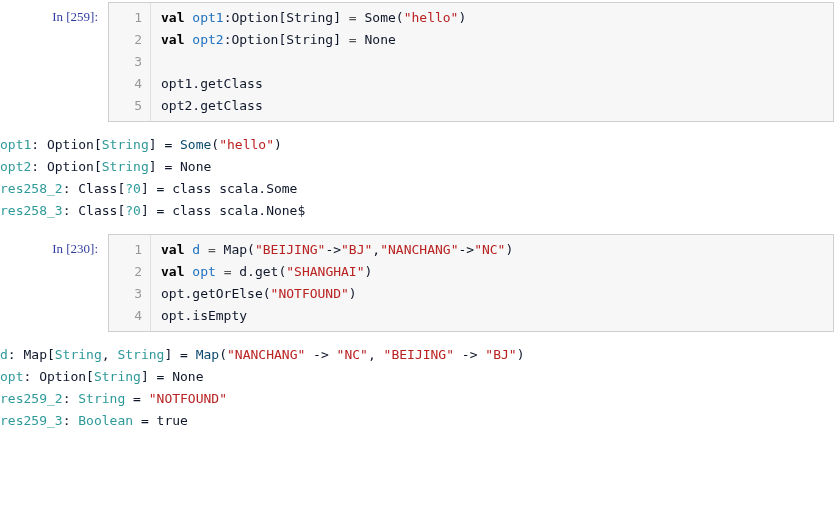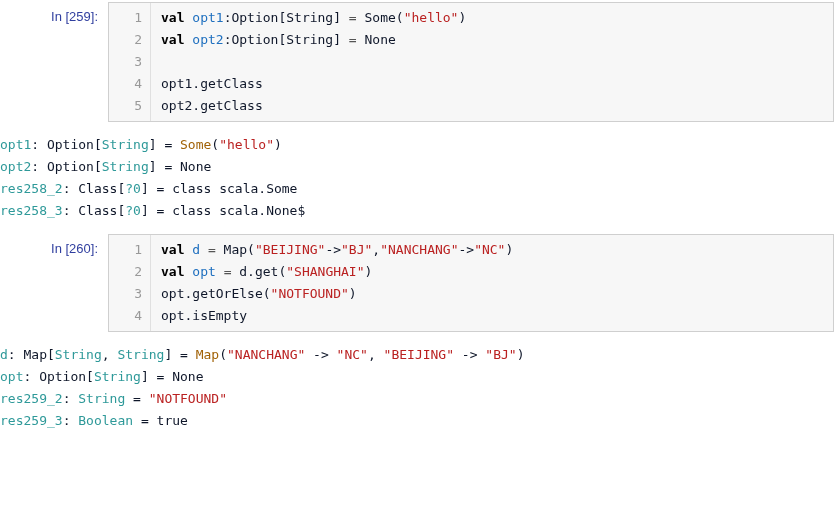--- a/index.html
+++ b/index.html
@@ -11,21 +11,21 @@
     background: #fff;
     color: #000;
     width: 840px;
   }
   .cell { display: flex; align-items: stretch; }
   .prompt {
     width: 108px;
     flex-shrink: 0;
     text-align: right;
     padding: 6px 10px 6px 4px;
-    font-family: Liberation Sans, sans-serif;
+    font-family: Liberation Serif, serif;
     font-size: 13px;
     line-height: 22px;
   }
   .prompt-in { color: #303F9F; }
   .prompt-out { color: #D84315; }
   .input-area {
     flex: 1;
     display: flex;
     border: 1px solid #cfcfcf;
     background: #f7f7f7;
@@ -53,21 +53,21 @@
     padding: 6px 10px 10px 0;
     line-height: 22px;
     white-space: pre;
   }
   
   .kw { color: #000000; font-weight: bold; }      
   .name1 { color: #1e6fbf; }
   .str { color: #ba2121; }                          
   .op { color: #555; }
   .out-id { color: #2e9999; }
-  .out-ctor { color: #a16207; }                     
+  .out-ctor { color: #0c4a6e; }                     
   .out-str { color: #ba2121; }
   .plain { color: #0f172a; }
 </style>
 </head>
 <body>
 
 <div id="root">
     <div class="cell">
       <div class="prompt prompt-in">In  [259]:</div>
       <div class="input-area">
@@ -78,21 +78,21 @@
           <div>4</div>
           <div>5</div>
         </div>
         <div class="code"><div><span class="kw">val</span><span class="plain"> </span><span class="name1">opt1</span><span class="plain">:Option[String] </span><span class="op">=</span><span class="plain"> Some(</span><span class="str">"hello"</span><span class="plain">)</span></div><div><span class="kw">val</span><span class="plain"> </span><span class="name1">opt2</span><span class="plain">:Option[String] </span><span class="op">=</span><span class="plain"> None</span></div><div>&nbsp;</div><div><span class="plain">opt1.getClass</span></div><div><span class="plain">opt2.getClass</span></div></div>
       </div>
     </div>
     <div class="cell">
       <div class="output-area"><div><span class="out-id">opt1</span><span class="plain">: Option[</span><span class="out-id">String</span><span class="plain">] = </span><span class="out-ctor">Some</span><span class="plain">(</span><span class="out-str">"hello"</span><span class="plain">)</span></div><div><span class="out-id">opt2</span><span class="plain">: Option[</span><span class="out-id">String</span><span class="plain">] = None</span></div><div><span class="out-id">res258_2</span><span class="plain">: Class[</span><span class="out-id">?0</span><span class="plain">] = class scala.Some</span></div><div><span class="out-id">res258_3</span><span class="plain">: Class[</span><span class="out-id">?0</span><span class="plain">] = class scala.None$</span></div></div>
     </div>
     <div class="cell">
-      <div class="prompt prompt-in">In  [260]:</div>
+      <div class="prompt prompt-in">In  [230]:</div>
       <div class="input-area">
         <div class="gutter">
           <div>1</div>
           <div>2</div>
           <div>3</div>
           <div>4</div>
         </div>
         <div class="code"><div><span class="kw">val</span><span class="plain"> </span><span class="name1">d</span><span class="plain"> </span><span class="op">=</span><span class="plain"> Map(</span><span class="str">"BEIJING"</span><span class="plain">-&gt;</span><span class="str">"BJ"</span><span class="plain">,</span><span class="str">"NANCHANG"</span><span class="plain">-&gt;</span><span class="str">"NC"</span><span class="plain">)</span></div><div><span class="kw">val</span><span class="plain"> </span><span class="name1">opt</span><span class="plain"> </span><span class="op">=</span><span class="plain"> d.get(</span><span class="str">"SHANGHAI"</span><span class="plain">)</span></div><div><span class="plain">opt.getOrElse(</span><span class="str">"NOTFOUND"</span><span class="plain">)</span></div><div><span class="plain">opt.isEmpty</span></div></div>
       </div>
     </div>

